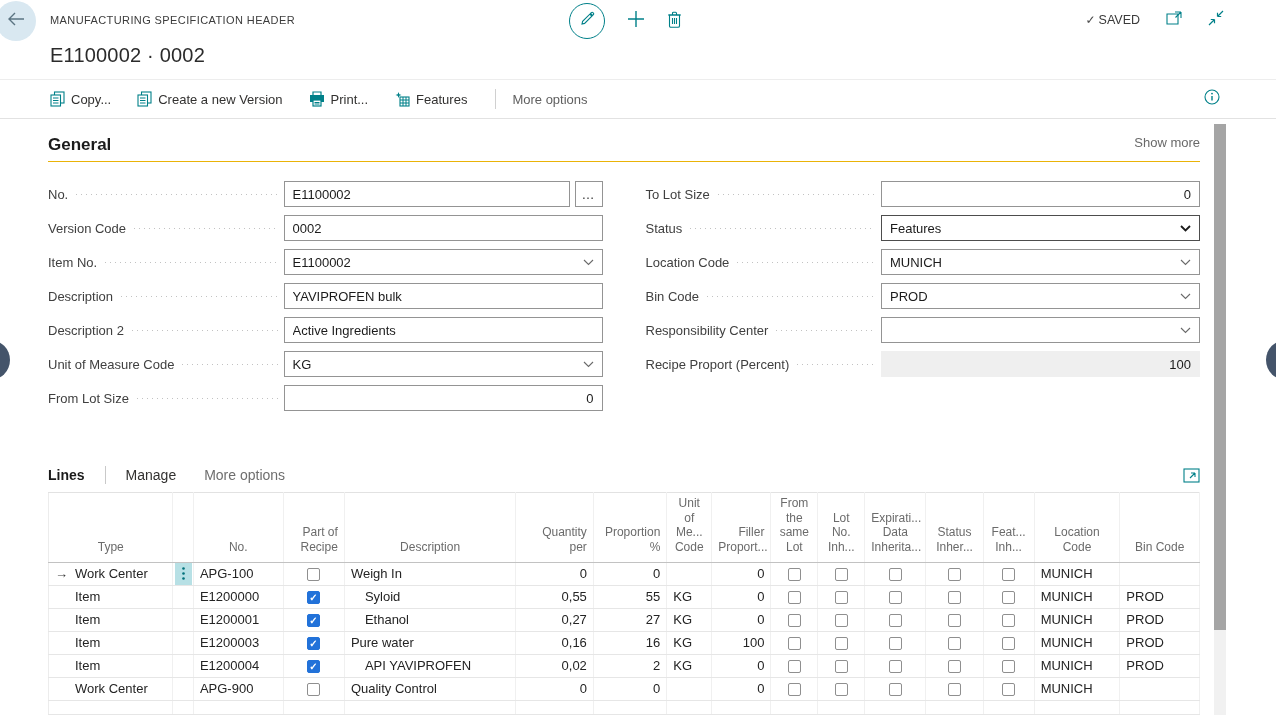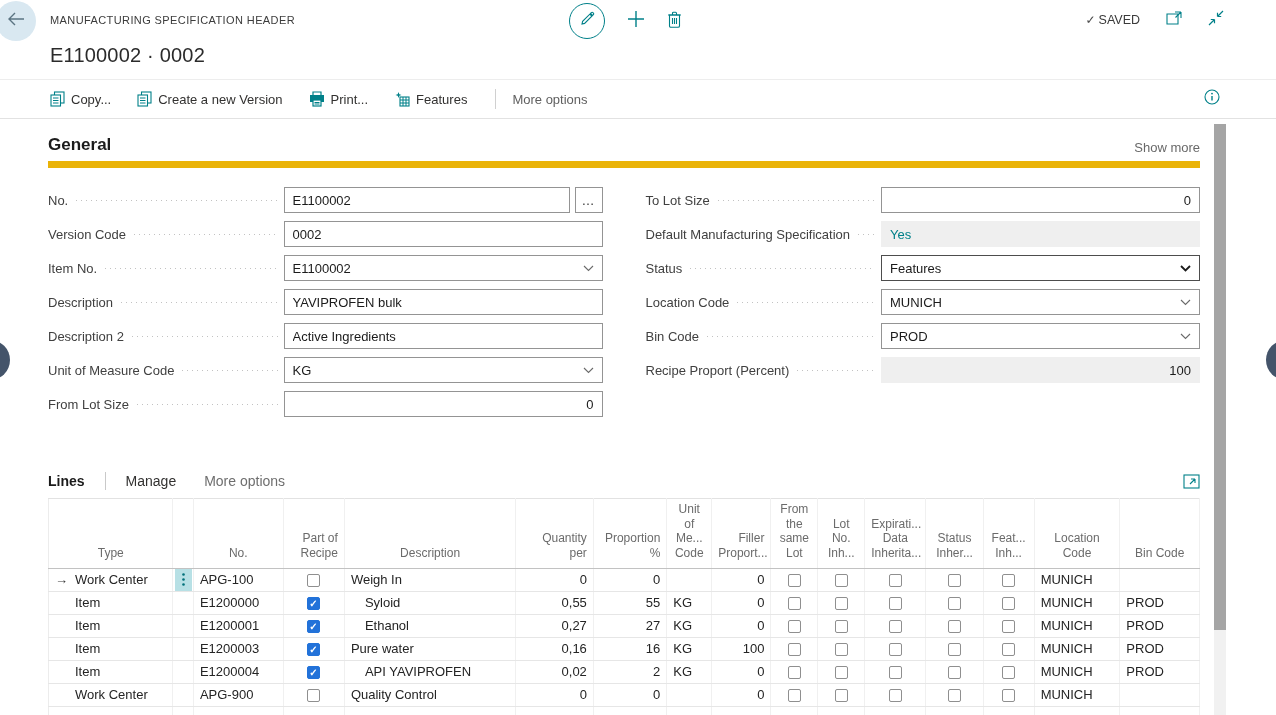--- a/index.html
+++ b/index.html
@@ -28,22 +28,22 @@
     border-bottom:1px solid #e2e2e2; }
   .action { display:flex; align-items:center; gap:6px; font-size:13px; color:#323130;
     margin-right:26px; cursor:pointer; white-space:nowrap;justify-content:flex-end; }
   .action .ic { display:flex; }
   .vsep { width:1px; height:20px; background:#d0d0d0; margin:0 16px 0 2px; }
   .action.plain { color:#5f5f5f; }
   .info-btn { position:absolute; right:56px; top:9px; cursor:pointer; }
 
   
   .content { padding:16px 76px 0 48px; }
-  .sec-head { display:flex; align-items:flex-end; justify-content:space-between;
-    border-bottom:7px solid #eab308; padding-bottom:6px; }
+  .sec-head { display:flex; justify-content:space-between;
+    border-bottom:1px solid #eab308; padding-bottom:6px; }
   .sec-head h2 { font-size:17px; font-weight:700; color:#1c1c1c; }
   .show-more { font-size:13px; color:#696969; cursor:pointer; text-decoration:none; }
 
   .form-grid { display:flex; gap:43px; margin-top:19px; }
   .form-col { flex:1; }
   .field-row { display:flex; align-items:center; height:26px; margin-bottom:8px; }
   .flabel { font-size:13px; color:#404040; white-space:nowrap; }
   .leader { flex:1; align-self:flex-end; height:1px; margin:0 6px 12px 8px;
     background-image:repeating-linear-gradient(to right,#c2c2c2 0 1px,transparent 1px 5px); }
   .ctrl { width:319px; display:flex; }
@@ -302,29 +302,20 @@
           <div class="field-row">
             <span class="flabel">To Lot Size</span>
             <div class="leader"></div>
             <div class="ctrl">
               <div class="inp num">
                 <span class="val">0</span>
               </div>
             </div>
           </div>
           <div class="field-row">
-            <span class="flabel">Default Manufacturing Specification</span>
-            <div class="leader"></div>
-            <div class="ctrl">
-              <div class="inp ro">
-                <span class="val teal">Yes</span>
-              </div>
-            </div>
-          </div>
-          <div class="field-row">
             <span class="flabel">Status</span>
             <div class="leader"></div>
             <div class="ctrl">
               <div class="inp sel">
                 <span class="val">Features</span>
                 <svg width="11" height="7" viewBox="0 0 11 7" class="chev">
                   <path d="M1 1 L5.5 5.5 L10 1" fill="none" stroke="#1b1b1b" stroke-width="1.8"></path>
                 </svg>
               </div>
             </div>
@@ -340,20 +331,32 @@
                 </svg>
               </div>
             </div>
           </div>
           <div class="field-row">
             <span class="flabel">Bin Code</span>
             <div class="leader"></div>
             <div class="ctrl">
               <div class="inp dd">
                 <span class="val">PROD</span>
+                <svg width="11" height="7" viewBox="0 0 11 7" class="chev">
+                  <path d="M1 1 L5.5 5.5 L10 1" fill="none" stroke="#6a6a6a" stroke-width="1.1"></path>
+                </svg>
+              </div>
+            </div>
+          </div>
+          <div class="field-row">
+            <span class="flabel">Responsibility Center</span>
+            <div class="leader"></div>
+            <div class="ctrl">
+              <div class="inp dd">
+                <span class="val"></span>
                 <svg width="11" height="7" viewBox="0 0 11 7" class="chev">
                   <path d="M1 1 L5.5 5.5 L10 1" fill="none" stroke="#6a6a6a" stroke-width="1.1"></path>
                 </svg>
               </div>
             </div>
           </div>
           <div class="field-row">
             <span class="flabel">Recipe Proport (Percent)</span>
             <div class="leader"></div>
             <div class="ctrl">

